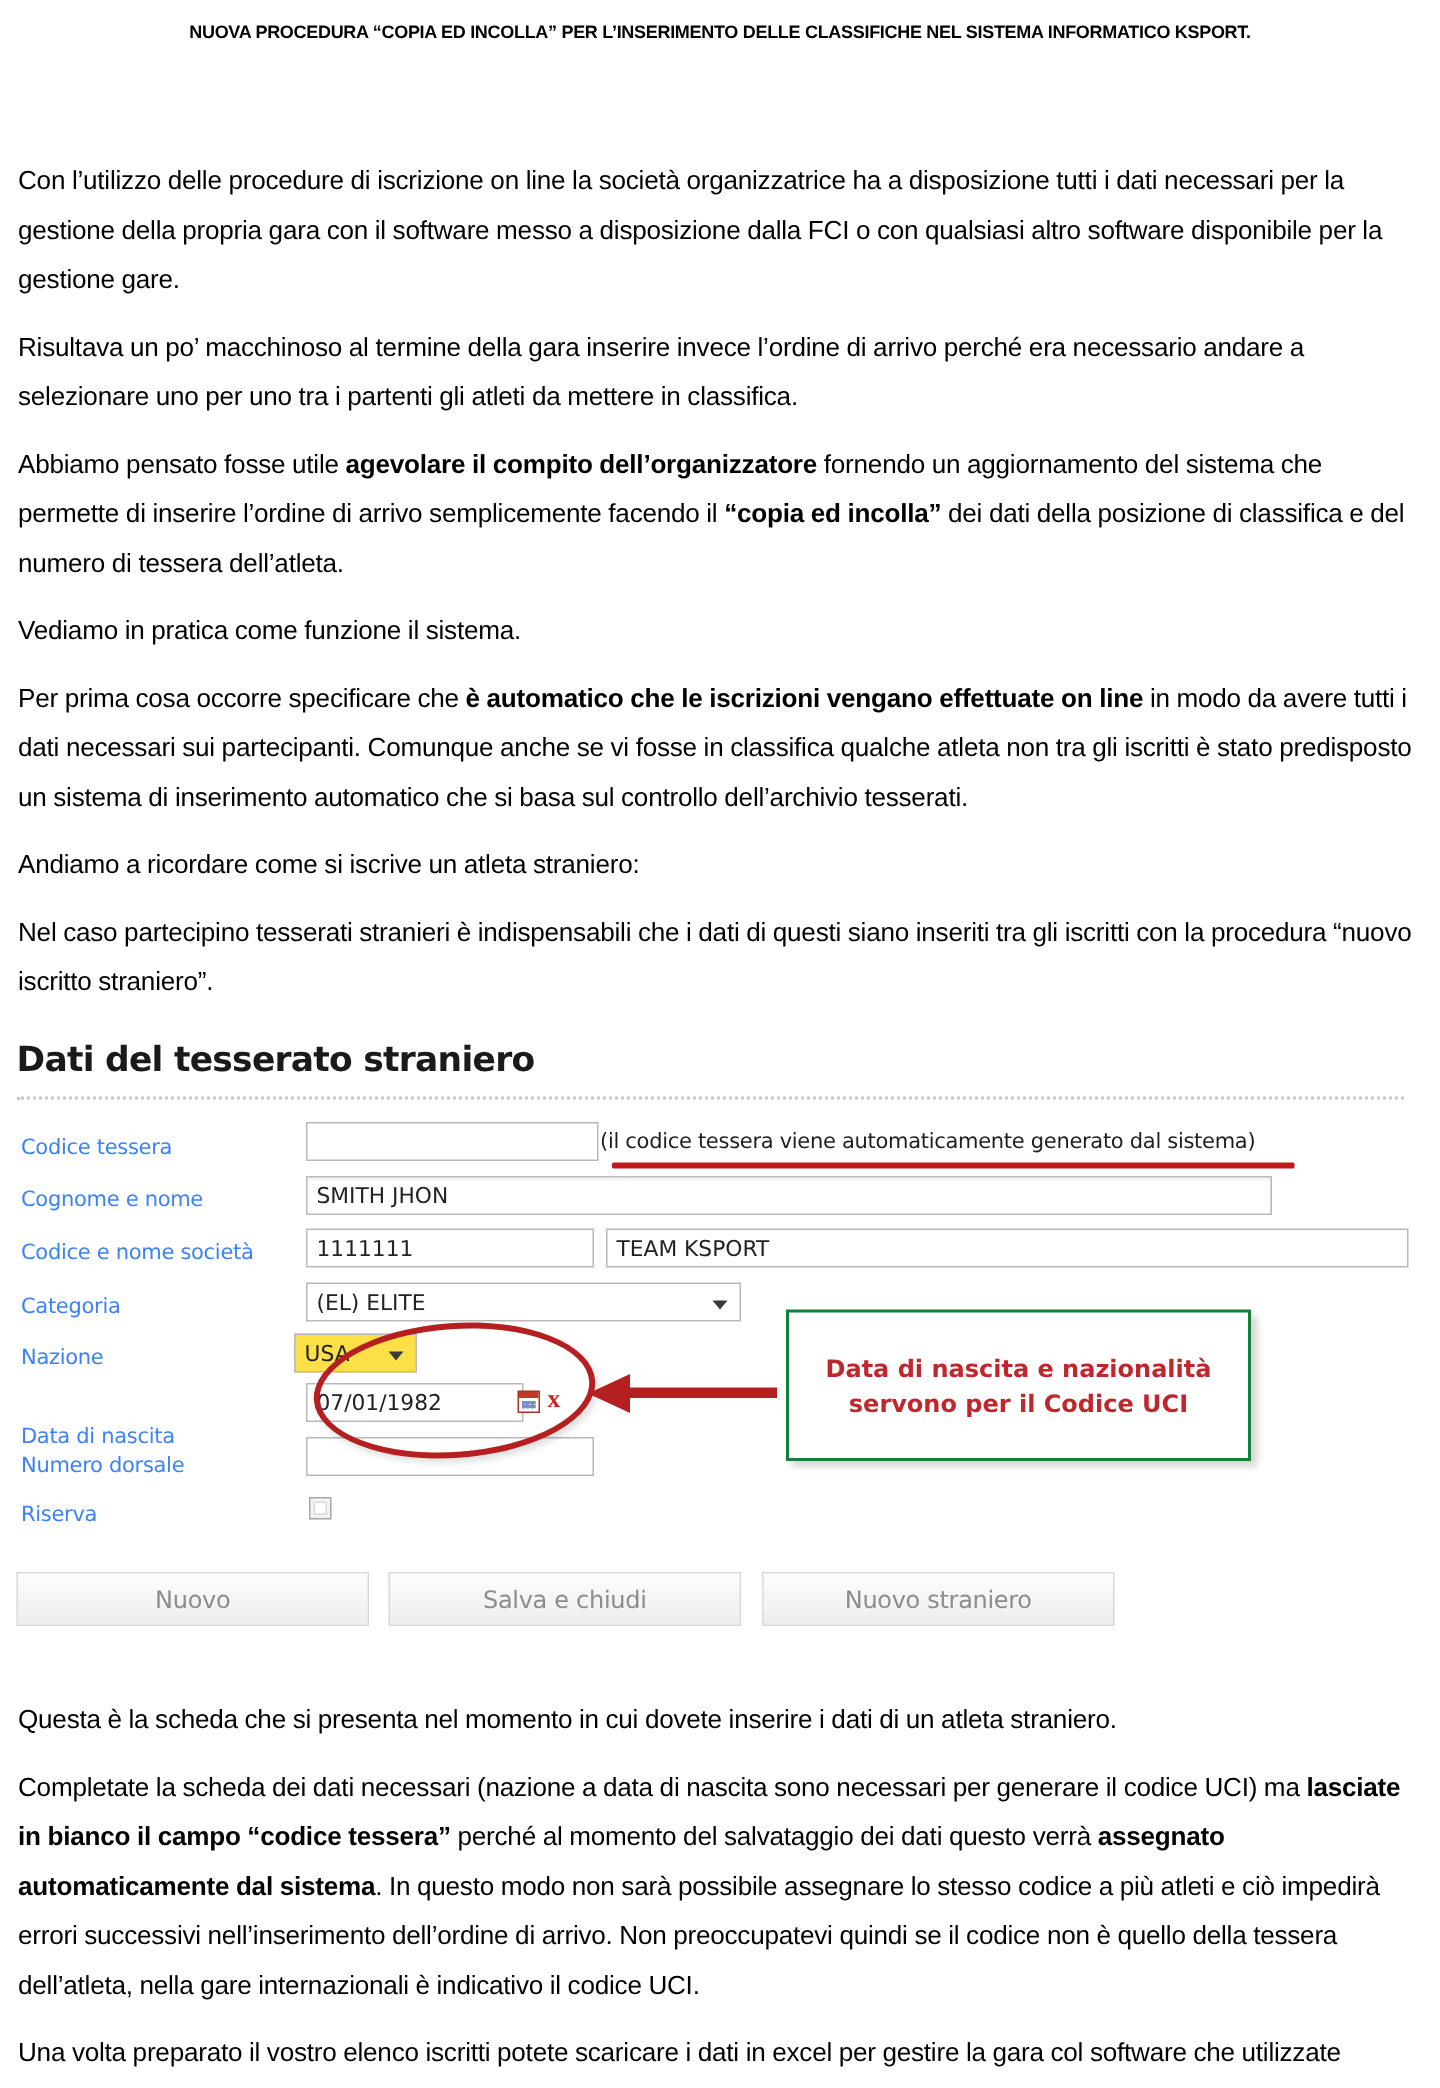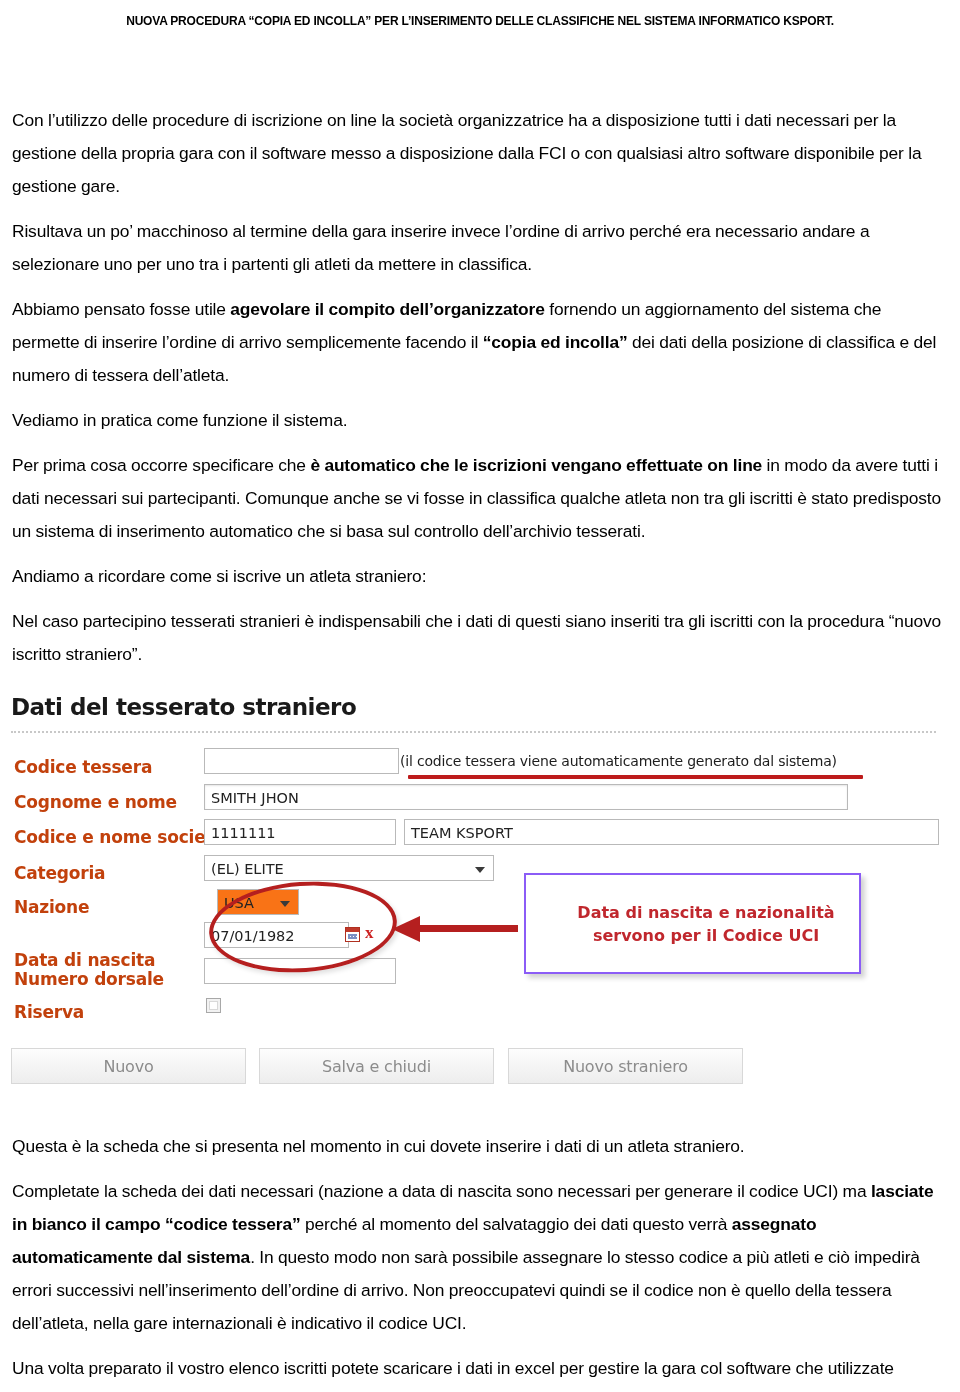--- a/index.html
+++ b/index.html
@@ -76,23 +76,23 @@
     position: absolute;
     left: 3px;
     top: 45px;
     width: 925px;
     height: 0;
     border-top: 2px dotted #c8c8c8;
   }
   .flabel {
     position: absolute;
     left: 6px;
-    font-size: 17px;
-    font-weight: bold;
-    color: #c2410c;
+    font-size: 14px;
+    font-weight: normal;
+    color: #3b82f6;
     letter-spacing: -0.2px;
     white-space: nowrap;
   }
   .finput {
     position: absolute;
     background: #ffffff;
     border: 1px solid #b9b9b9;
     box-sizing: border-box;
     font-size: 14.5px;
     color: #222222;
@@ -208,28 +208,27 @@
     border-bottom: 13px solid transparent;
     border-right: 28px solid #b51f1f;
   }
   
   .callout {
     position: absolute;
     left: 524px;
     top: 873px;
     width: 306px;
     height: 97px;
-    border: 2px solid #8b5cf6;
+    border: 2px solid #15803d;
     background: #ffffff;
     box-shadow: 4px 4px 5px rgba(0,0,0,0.18);
     display: flex;
     align-items: center;
     justify-content: center;
     text-align: center;
-    padding-left: 27px;
   }
   .callout-text {
     font-size: 16px;
     font-weight: bold;
     color: #c0272d;
     line-height: 23px;
     font-family: "DejaVu Sans", sans-serif;
   }
 
   
@@ -292,21 +291,21 @@
     <div class="finput" style="left:196px; top:133px; width:192px;">1111111</div>
     <div class="finput" style="left:396px; top:133px; width:535px;">TEAM KSPORT</div>
 
     <div class="flabel" style="top:177px;">Categoria</div>
     <div class="fselect" style="left:196px; top:169px; width:290px;">
       <span>(EL) ELITE</span>
       <span class="caret"></span>
     </div>
 
     <div class="flabel" style="top:211px;">Nazione</div>
-    <div class="fselect" style="left:209px; top:203px; width:82px; background:#f97316;">
+    <div class="fselect" style="left:188px; top:203px; width:82px; background:#fde047;">
       <span>USA</span>
       <span class="caret"></span>
     </div>
 
     <div class="flabel" style="top:264px;text-align:right;">Data di nascita</div>
     <div class="finput" style="left:196px; top:236px; width:145px;">07/01/1982</div>
     <div class="cal-icon" style="left:337px; top:241px;"></div>
     <div class="x-mark" style="left:357px; top:237px;">x</div>
 
     <div class="flabel" style="top:283px;">Numero dorsale</div>

